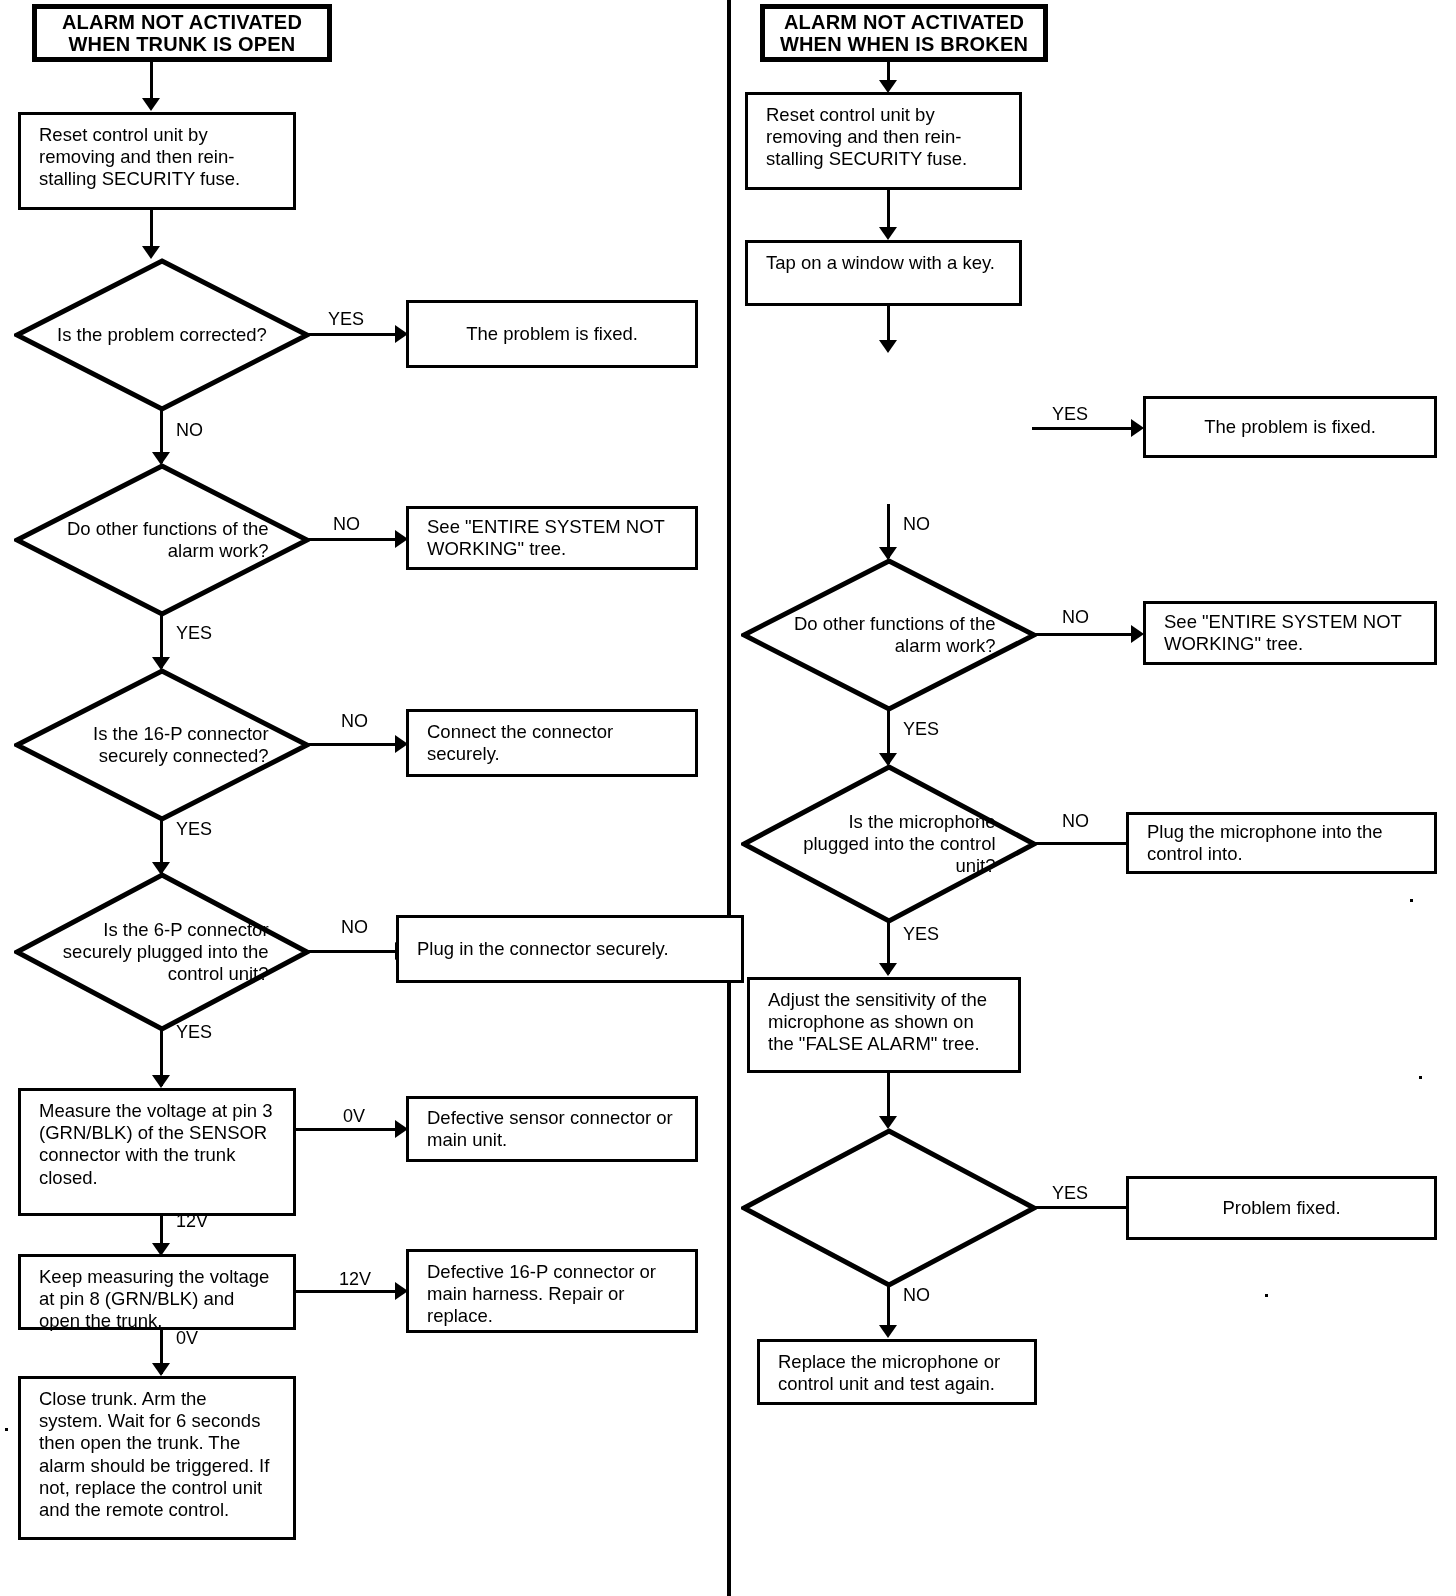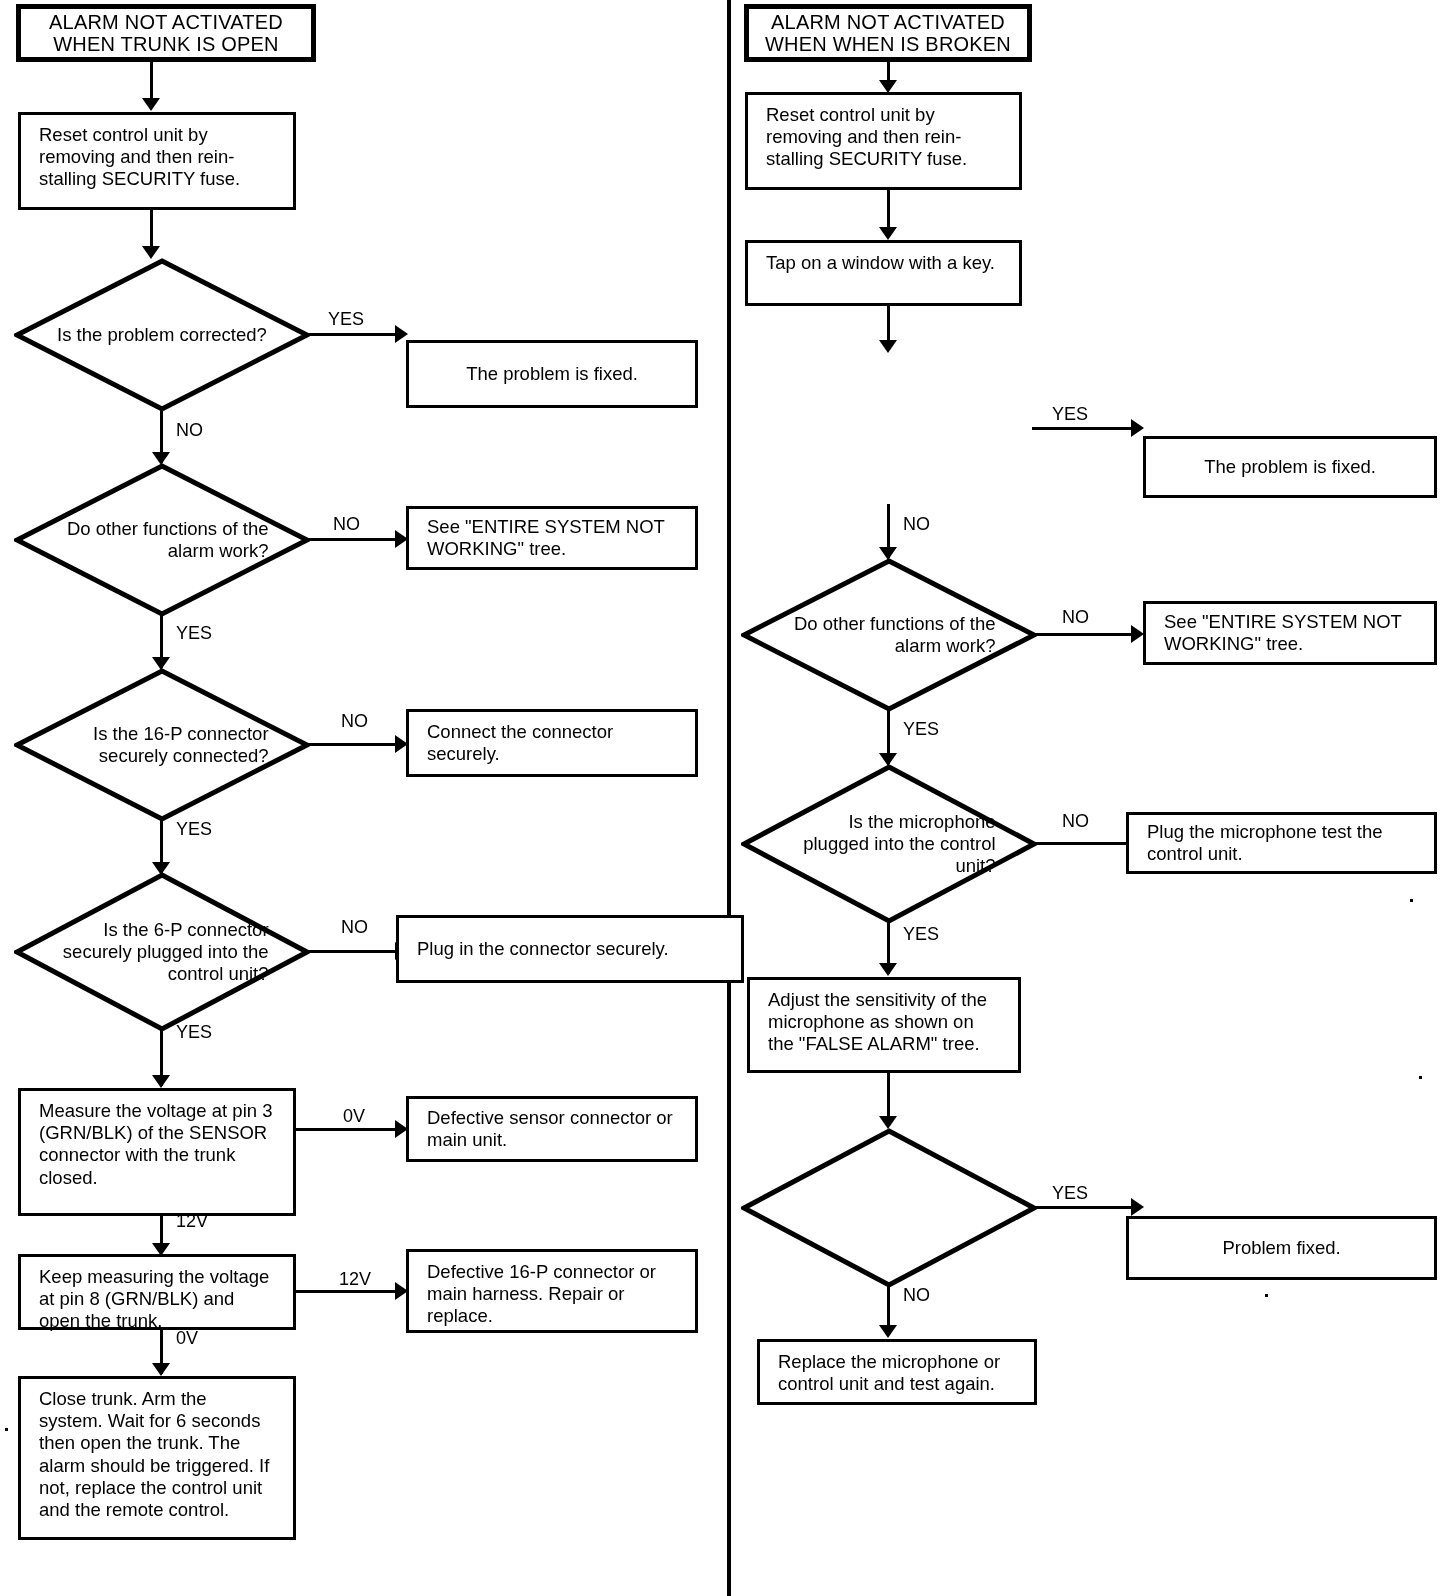--- a/index.html
+++ b/index.html
@@ -31,39 +31,39 @@
     box-sizing: border-box;
   }
 
   .title-box {
     border: 5px solid #000;
     background: #fff;
     display: flex;
     align-items: center;
     justify-content: center;
     text-align: center;
-    font-weight: normal;
+    font-weight: bold;
     font-size: 20px;
     line-height: 1.12;
     letter-spacing: 0.2px;
+    margin-left: 16px;
   }
 
   .proc-box {
     border: 3px solid #000;
     background: #fff;
     display: flex;
     align-items: center;
     font-size: 18.5px;
     line-height: 1.2;
     padding: 6px 18px;
   }
   .proc-box.center {
     justify-content: center;
     text-align: center;
-    margin-top: 40px;
   }
   .proc-box.top {
     align-items: flex-start;
     padding-top: 9px;
   }
 
   
   .diamond {
     position: absolute;
   }
@@ -295,21 +295,21 @@
   <div class="diamond" style="left:741px; top:764px; width:296px; height:160px;">
     <svg width="296" height="160" viewBox="0 0 296 160">
       <polygon points="148,3 293,80 148,157 3,80" fill="#ffffff" stroke="#000000" stroke-width="5"></polygon>
     </svg>
     <div class="dtext">Is the microphone plugged into the control unit?</div>
   </div>
   <div class="hline" style="left:1032px; top:842px; width:101px;"></div>
   <div class="arrow-right" style="left:1131px; top:834px;"></div>
   <div class="edge-label" style="left:1062px; top:812px;">NO</div>
   <div class="node proc-box" style="left:1126px; top:812px; width:311px; height:62px;">
-    <span>Plug the microphone test the control unit.</span>
+    <span>Plug the microphone into the control into.</span>
   </div>
   <div class="vline" style="left:887px; top:922px; height:52px;"></div>
   <div class="arrow-down" style="left:879px; top:963px;"></div>
   <div class="edge-label" style="left:903px; top:925px;">YES</div>
 
   <div class="node proc-box top" style="left:747px; top:977px; width:274px; height:96px;">
     <span>Adjust the sensitivity of the microphone as shown on the "FALSE ALARM" tree.</span>
   </div>
   <div class="vline" style="left:887px; top:1073px; height:52px;"></div>
   <div class="arrow-down" style="left:879px; top:1116px;"></div>

